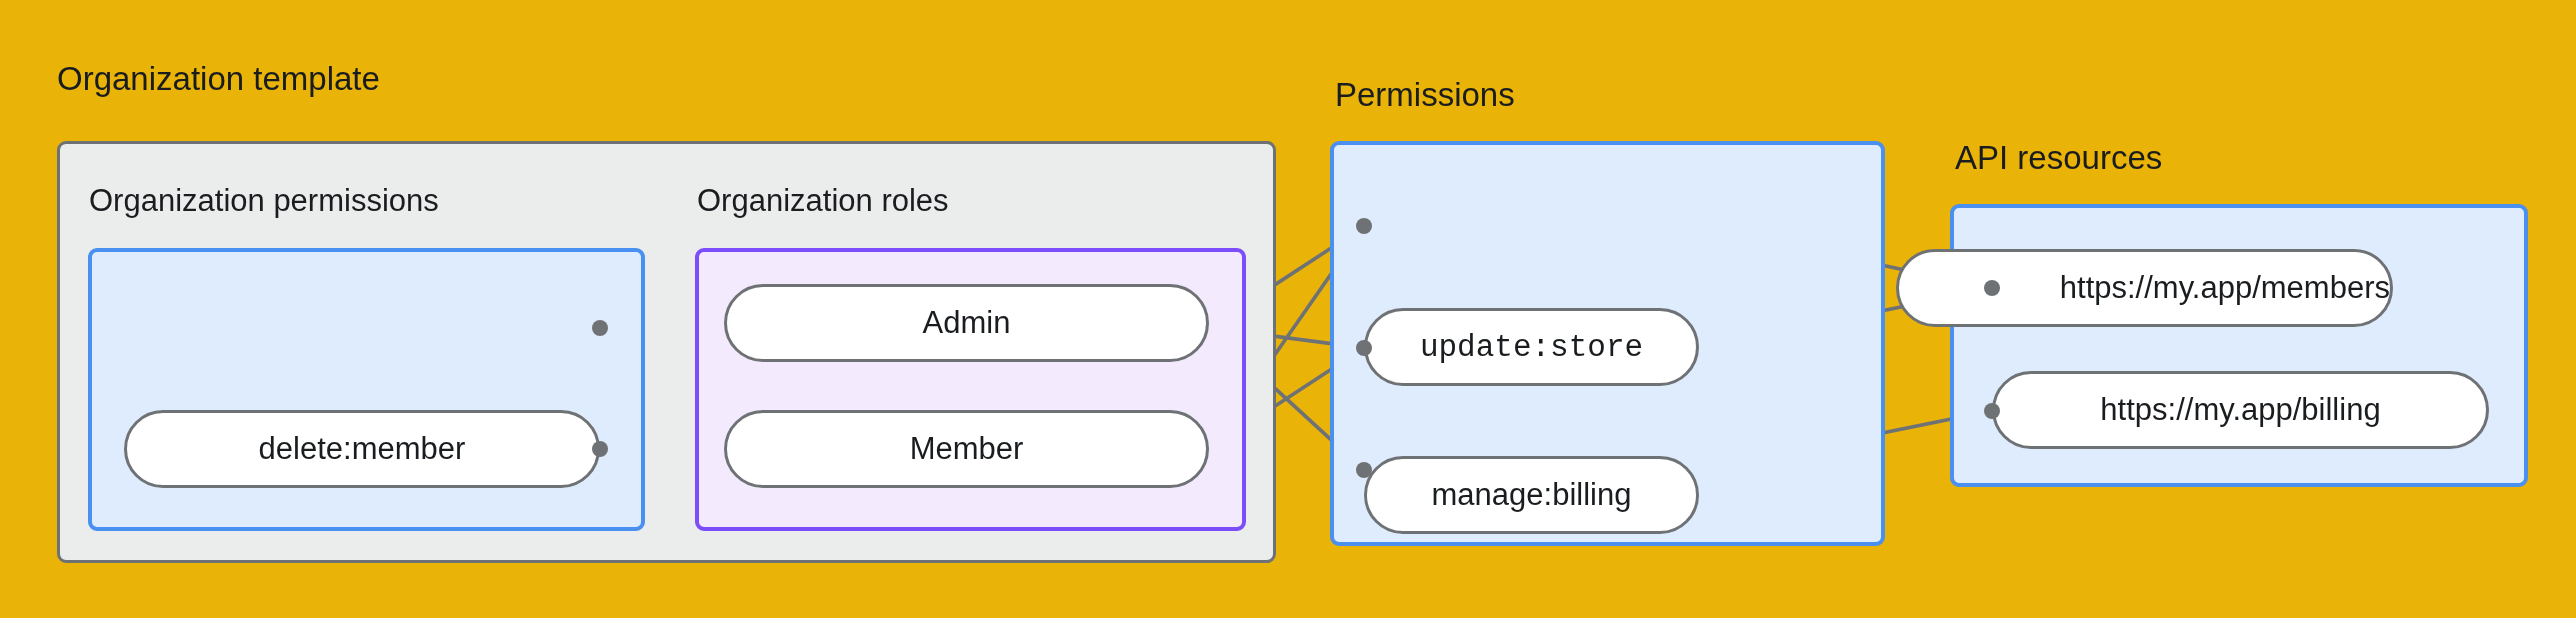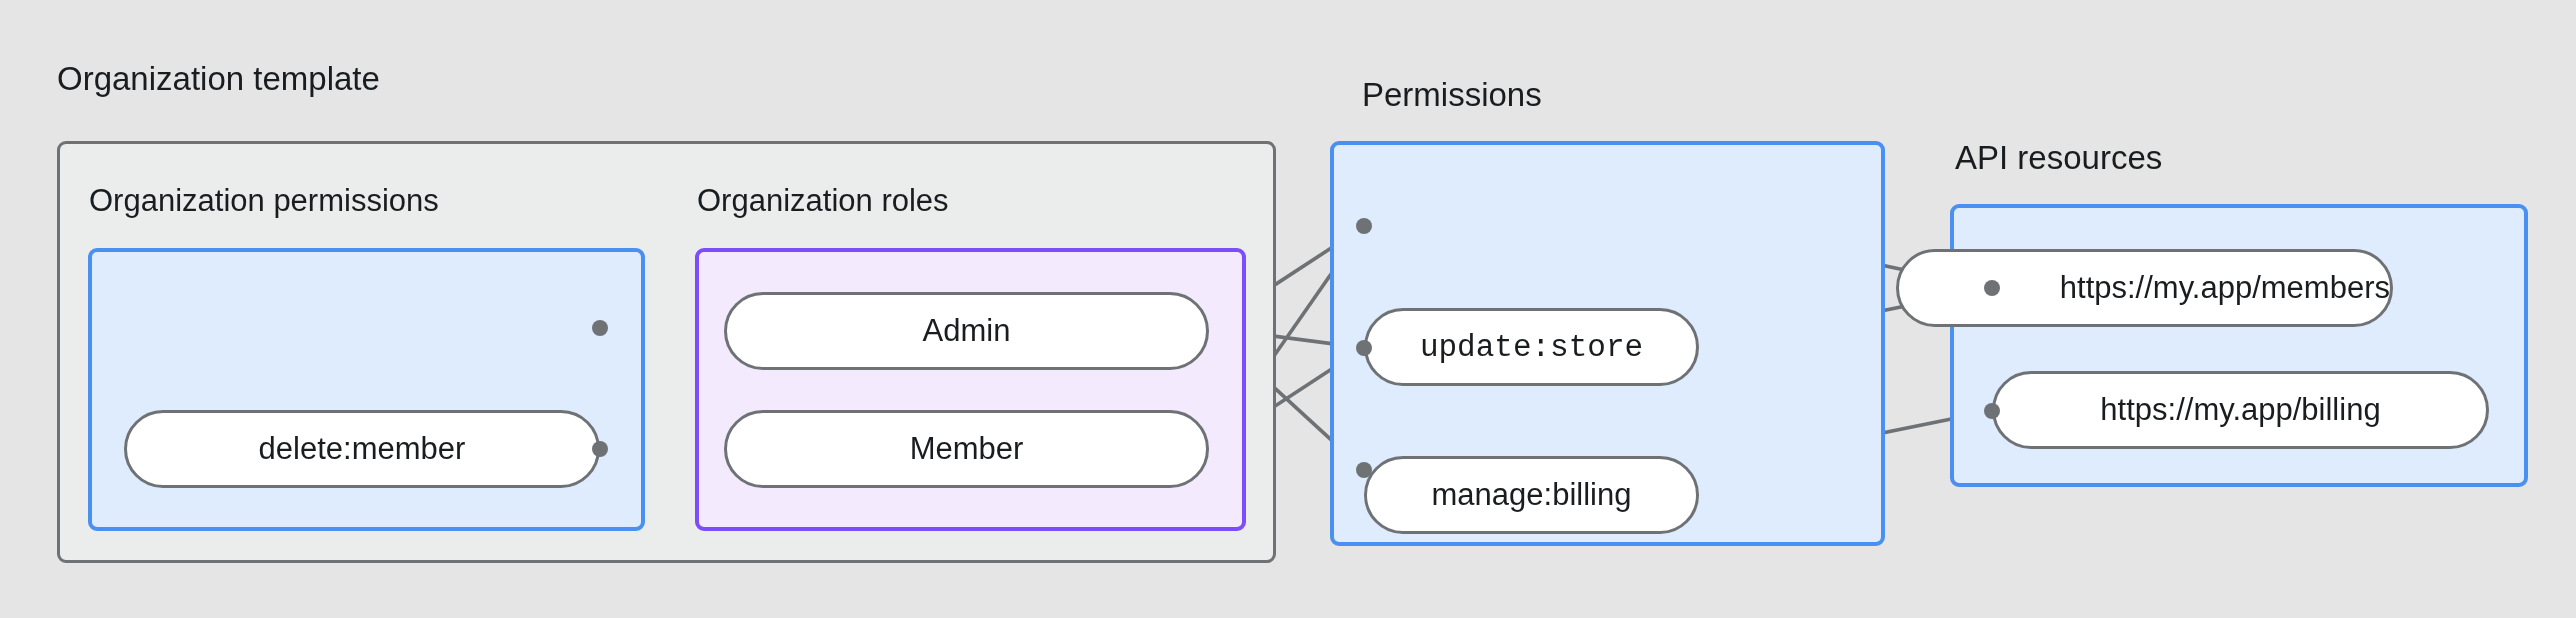--- a/index.html
+++ b/index.html
@@ -8,21 +8,21 @@
     background: #f7f8f8;
   }
   body {
     font-family: "Liberation Sans", sans-serif;
     -webkit-font-smoothing: antialiased;
   }
   #canvas {
     position: relative;
     width: 2576px;
     height: 619px;
-    background: #e5e5e5;
+    background: #eab308;
     overflow: hidden;
   }
   
   #edges {
     position: absolute;
     left: 0;
     top: 0;
     width: 2576px;
     height: 619px;
     pointer-events: none;
@@ -139,29 +139,29 @@
 
   <div class="pill" style="left:124px; top:410px; width:476px; height:78px;">
     <span class="pill-label">delete:member</span>
   </div>
   <div class="dot" style="left:600px; top:449px;"></div>
 
   <div class="section-label" style="left:697px; top:185px;">Organization roles</div>
 
   <div class="inner-box purple" style="left:695px; top:248px; width:551px; height:283px;"></div>
 
-  <div class="pill" style="left:724px; top:292px; width:485px; height:78px;">
+  <div class="pill" style="left:724px; top:284px; width:485px; height:78px;">
     <span class="pill-label">Admin</span>
   </div>
 
   <div class="pill" style="left:724px; top:410px; width:485px; height:78px;">
     <span class="pill-label">Member</span>
   </div>
 
-  <div class="group-label" style="left:1335px; top:78px;margin-left:27px;">Permissions</div>
+  <div class="group-label" style="left:1335px; top:78px;">Permissions</div>
 
   <div class="inner-box blue" style="left:1330px; top:141px; width:555px; height:405px;"></div>
 
   <div class="dot" style="left:1364px; top:226px;"></div>
 
   <div class="pill" style="left:1364px; top:308px; width:335px; height:78px;font-family:Liberation Mono, monospace;">
     <span class="pill-label">update:store</span>
   </div>
   <div class="dot" style="left:1364px; top:348px;"></div>
 

